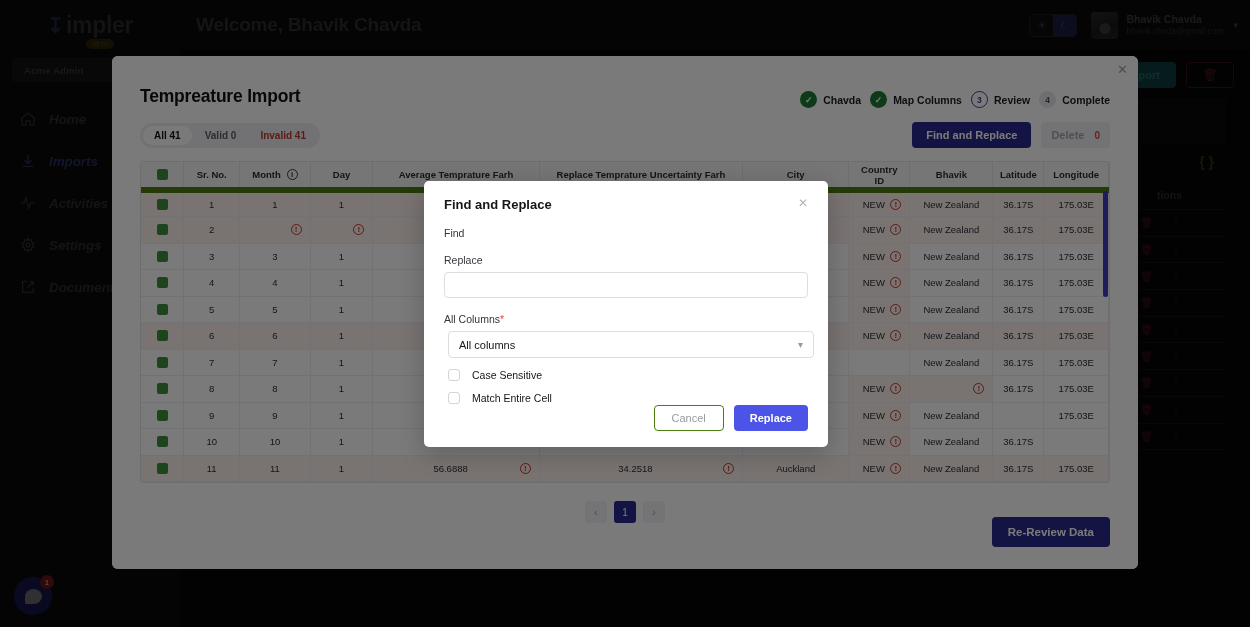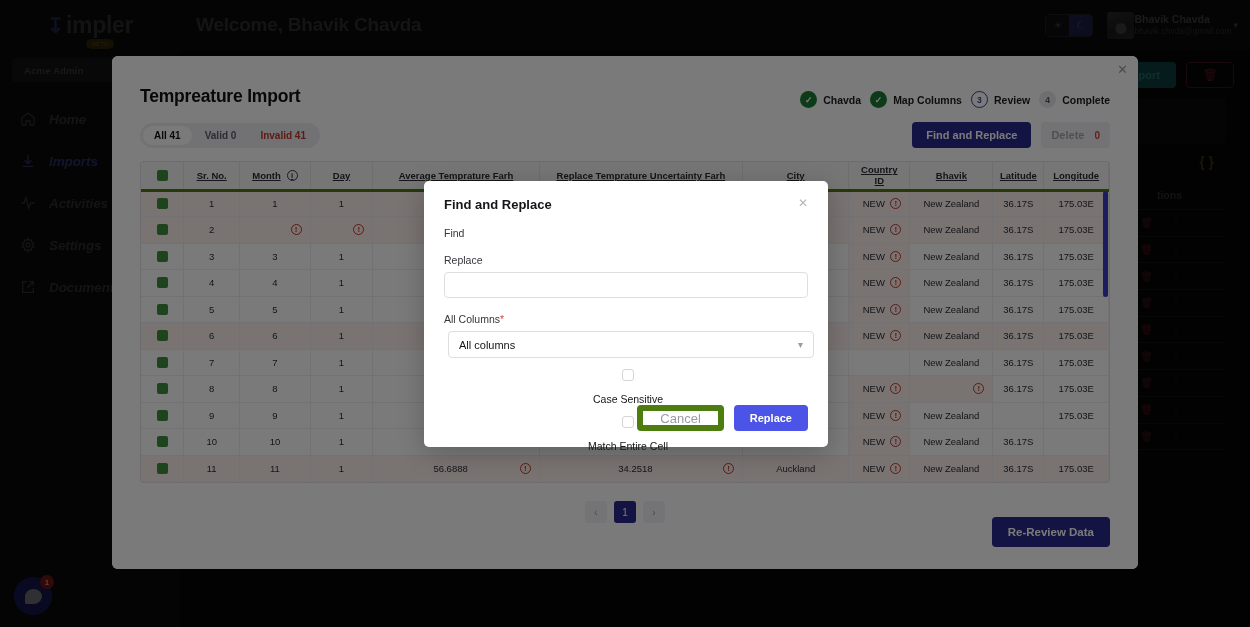--- a/index.html
+++ b/index.html
@@ -44,21 +44,21 @@
     margin-left: auto; display: flex; align-items: center; gap: 14px; padding-right: 12px;
   }
   .theme-toggle {
     display: flex; border: 1px solid #1d1d22; border-radius: 4px; overflow: hidden;
   }
   .theme-btn {
     width: 23px; height: 21px; display: flex; align-items: center; justify-content: center;
     font-size: 11px; color: #3a3a40; background: #0e0e10;
   }
   .theme-btn.active { background: #1b1f45; color: #4b4f7a; }
-  .user-block { display: flex; align-items: center; }
+  .user-block { display: flex; align-items: center; gap: 8px; }
   .avatar {
     width: 27px; height: 27px; border-radius: 3px;
     background: linear-gradient(160deg,#2a2a2c 0%, #1a1a1c 60%, #242426 100%);
     position: relative; overflow: hidden;
   }
   .avatar::after{
     content:""; position:absolute; left:50%; top:42%; transform:translate(-50%,0);
     width:11px;height:11px;border-radius:50%;background:#3b3b3d;
   }
   .user-meta { line-height: 1.25; }
@@ -198,23 +198,22 @@
   .btn-del .cnt { color: #d0463b; font-size: 10px; }
 
   
   .grid-wrap {
     margin: 13px 28px 0 28px; border: 1px solid #e4e4ea; border-radius: 3px;
     overflow: hidden; position: relative;
   }
   table.grid { width: 100%; border-collapse: collapse; table-layout: fixed; }
   table.grid th {
     background: #f6f6f9; height: 28px; font-size: 9.5px; font-weight: 700; color: #2d2d34;
-    border-right: 1px solid #e6e6ec; border-bottom: 3px solid #4d7c0f;
+    border-right: 1px solid #e6e6ec; border-bottom: 6px solid #4d7c0f;
     padding: 0 6px;
-    text-decoration: underline;
   }
   table.grid th .th-in { display: flex; align-items: center; justify-content: center; gap: 6px; }
   table.grid td {
     height: 26.5px; font-size: 9.5px; color: #2f2f36; text-align: center;
     border-right: 1px solid #eeeef3; border-bottom: 1px solid #eeeef3;
     padding: 0 6px; position: relative;
   }
   td.err { background: #fcf0ef; }
   tr.errow td { background: #fcf0ef; }
   .cell-flex { display: flex; align-items: center; justify-content: center; height: 100%; }
@@ -272,27 +271,27 @@
     font-family: "Liberation Sans", sans-serif; background: #fff;
   }
   .fld::placeholder { color: #b9b9bf; }
   .select-wrap { position: relative; padding-left: 4px; }
   .select-box {
     width: 366px; height: 27px; border: 1px solid #dededf; border-radius: 4px;
     display: flex; align-items: center; padding: 0 10px;
     font-size: 11px; color: #15151a;
   }
   .select-chev { margin-left: auto; color: #9a9aa2; font-size: 10px; }
-  .cbrow { display: flex; align-items: center; gap: 12px; margin-top: 11px; padding-left: 4px; flex-direction: column; }
+  .cbrow { display: flex; align-items: center; gap: 12px; margin-top: 11px; padding-left: 4px; }
   .cbox { width: 12px; height: 12px; border: 1px solid #d4d4da; border-radius: 3px; background: #fff; }
   .cblabel { font-size: 10.5px; color: #15151a; }
   .fr-foot { position: absolute; right: 20px; bottom: 16px; display: flex; gap: 10px; }
   .btn-cancel {
-    background: #fff; color: #9a9aa2; border: 6px solid #4d7c0f; border-radius: 4px;
-    height: 26px; padding: 0 17px; font-size: 13px;
+    background: #fff; color: #9a9aa2; border: 1px solid #4d7c0f; border-radius: 4px;
+    height: 26px; padding: 0 17px; font-size: 11px;
     font-family: "Liberation Sans", sans-serif;
   }
   .btn-replace {
     background: #4b54e6; color: #fff; border: none; border-radius: 4px;
     height: 26px; padding: 0 16px; font-size: 11px; font-weight: 700;
     font-family: "Liberation Sans", sans-serif;
   }
 </style>
 </head>
 <body>

